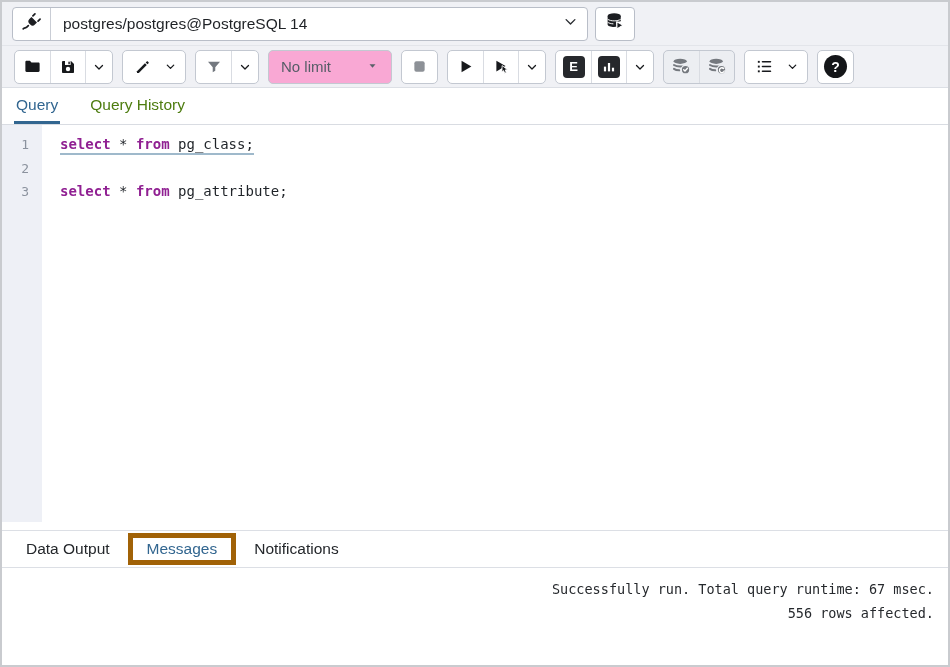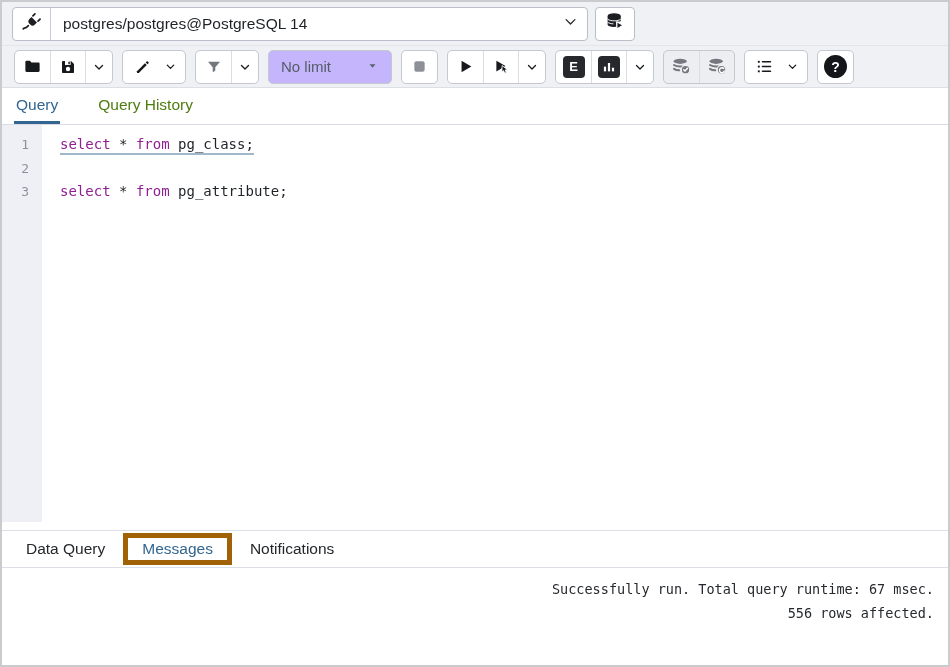--- a/index.html
+++ b/index.html
@@ -77,21 +77,21 @@
   }
   .tbtn:first-child{ border-left:none; }
   .tbtn.caret{ min-width:27px; padding:0 5px; }
   .tbtn.no-sep{ border-left:none; padding-left:2px; }
   .tbtn.gray{ color:#73787f; }
   .btn-group.disabled .tbtn{ color:#75797f; cursor:default; }
   .tbtn svg{ display:block; }
 
   .limit-select{
     width:124px; height:34px; flex:none;
-    background:#c4b5fd; border:1px solid #c3c8d1; border-radius:5px;
+    background:#f9a8d4; border:1px solid #c3c8d1; border-radius:5px;
     display:flex; align-items:center; justify-content:space-between;
     padding:0 12px; cursor:pointer;
     font-size:15px; color:#565d67;
   }
 
   .dark-chip{
     width:22px; height:22px; border-radius:4px;
     background:#26282c; color:#fff;
     display:flex; align-items:center; justify-content:center;
     font-size:13px; font-weight:bold;
@@ -101,21 +101,21 @@
     background:#141619; color:#fff;
     display:flex; align-items:center; justify-content:center;
     font-size:14px; font-weight:bold;
   }
 
   
   .tab-row{
     height:37px; flex:none; background:#fff;
     border-bottom:1px solid #d9dce2;
     display:flex; align-items:stretch;
-    padding-left:12px; gap:36px;
+    padding-left:12px; gap:28px;
   }
   .etab{
     display:flex; align-items:center;
     font-size:15.5px; color:#4d7c0f;
     border-bottom:3px solid transparent;
     padding:0 2px; cursor:pointer;
   }
   .etab.active{ color:#326690; border-bottom-color:#326690; }
 
   
@@ -130,21 +130,21 @@
   }
   .gutter .ln{ height:23.5px; line-height:23.5px; }
   .code-area{
     flex:1; padding:8px 0 0 18px;
     font-family:"DejaVu Sans Mono", monospace;
     font-size:14px; color:#1f2328;
     cursor:text;
   }
   .code-line{ height:23.5px; line-height:23.5px; white-space:pre; }
   .line-text.executed{ border-bottom:2px solid #9fb9cb; padding-bottom:1px; }
-  .tok-keyword{ color:#902092; font-weight:normal; }
+  .tok-keyword{ color:#902092; font-weight:bold; }
   .tok-plain{ color:#1f2328; }
 
   
   .splitter{ height:8px; flex:none; background:#fff; }
   .bottom-tabs{
     height:38px; flex:none; background:#fff;
     border-top:1px solid #dcdfe5;
     border-bottom:1px solid #dcdfe5;
     display:flex; align-items:center;
     padding-left:13px;
@@ -414,21 +414,21 @@
         <div class="code-line"><span class="line-text executed"><span class="tok-keyword">select</span><span class="tok-plain"> * </span><span class="tok-keyword">from</span><span class="tok-plain"> pg_class;</span></span></div>
         <div class="code-line"><span class="line-text"></span></div>
         <div class="code-line"><span class="line-text"><span class="tok-keyword">select</span><span class="tok-plain"> * </span><span class="tok-keyword">from</span><span class="tok-plain"> pg_attribute;</span></span></div>
       </div>
   </div>
 
   <div class="splitter"></div>
 
   <div class="bottom-tabs">
     <div class="btab">
-      <span>Data Query</span>
+      <span>Data Output</span>
     </div>
     <div class="btab active">
       <span>Messages</span>
     </div>
     <div class="btab">
       <span>Notifications</span>
     </div>
   </div>
 
   <div class="msg-area">

